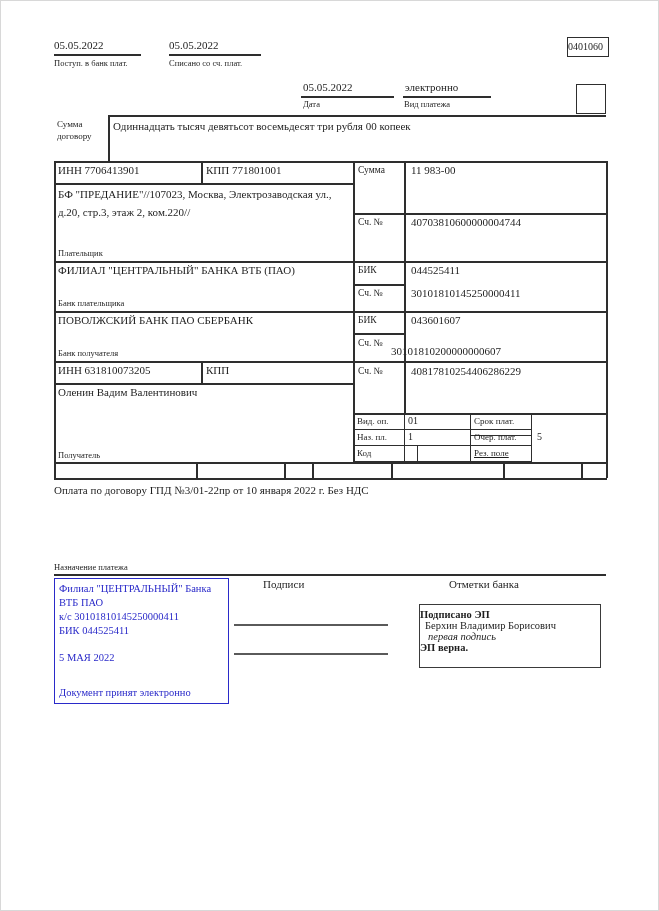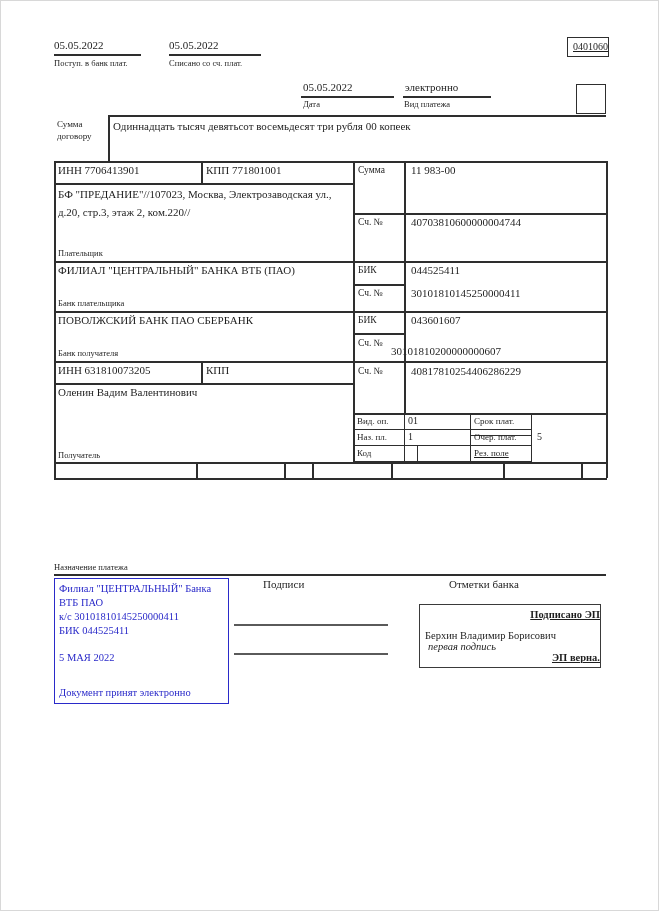--- a/index.html
+++ b/index.html
@@ -24,21 +24,21 @@
   .box{position:absolute;border:1.5px solid #2e2e2e;box-sizing:border-box;}
   .cell{position:absolute;border:1px solid #2e2e2e;box-sizing:border-box;
         font-size:9px;line-height:14px;padding-left:3px;overflow:hidden;}
   .cellval{font-size:10px;}
   .bluebox{position:absolute;border:1.5px solid #2a2ac9;box-sizing:border-box;}
   .blue{color:#2a2ac9;font-size:10.5px;line-height:14px;}
   .epbox{position:absolute;border:1.2px solid #3a3a3a;box-sizing:border-box;}
   .sig{position:absolute;height:1.5px;background:#5a5a5a;}
   .b{font-weight:bold;}
   .i{font-style:italic;}
-  .ctr{text-align:right;text-decoration:underline;}
+  .ctr{text-align:left;}
 </style>
 </head>
 <body>
 
 <div class="page" id="page">
 
   <div class="t v" style="left:53px;top:38px;">05.05.2022</div>
   <div class="t v" style="left:168px;top:38px;">05.05.2022</div>
   <div class="t sm" style="left:53px;top:57px;">Поступ. в банк плат.</div>
   <div class="t sm" style="left:168px;top:57px;">Списано со сч. плат.</div>
@@ -97,30 +97,31 @@
   <div class="cell" style="left:352px;top:428px;width:52px;height:17px;">Наз. пл.</div>
   <div class="cell cellval" style="left:403px;top:428px;width:67px;height:17px;">1</div>
   <div class="cell" style="left:469px;top:428px;width:62px;height:17px;">Очер. плат.</div>
   <div class="t cellval" style="left:536px;top:430px;">5</div>
 
   <div class="cell" style="left:352px;top:444px;width:65px;height:17px;">Код</div>
   <div class="cell cellval" style="left:403px;top:444px;width:67px;height:17px;"></div>
   <div class="cell" style="left:469px;top:444px;width:62px;height:17px;text-decoration:underline;">Рез. поле</div>
   <div class="t cellval" style="left:536px;top:446px;"></div>
 
+  <div class="t v" style="left:53px;top:483px;">Оплата по договору ГПД №3/01-22пр от 10 января 2022 г. Без НДС</div>
   <div class="t sm" style="left:53px;top:561px;">Назначение платежа</div>
 
   <div class="t v" style="left:262px;top:577px;">Подписи</div>
   <div class="sig" style="left:233px;top:623px;width:154px;"></div>
   <div class="sig" style="left:233px;top:652px;width:154px;"></div>
 
   <div class="t v" style="left:448px;top:577px;">Отметки банка</div>
   <div class="epbox" style="left:418px;top:603px;width:182px;height:64px;">
     <div class="ctr b" style="font-size:10.5px;margin-top:4px;">Подписано ЭП</div>
-    <div style="font-size:10.5px;margin:10px 0 0 5px;">Берхин Владимир Борисович</div>
+    <div style="font-size:10.5px;margin:0 0 0 5px;">Берхин Владимир Борисович</div>
     <div class="i" style="font-size:10.5px;margin:0 0 0 8px;">первая подпись</div>
     <div class="ctr b" style="font-size:10.5px;">ЭП верна.</div>
   </div>
 
   <div class="bluebox" style="left:53px;top:577px;width:175px;height:126px;">
     <div class="blue" style="margin:3px 0 0 4px;">
       <div>Филиал "ЦЕНТРАЛЬНЫЙ" Банка</div>
       <div>ВТБ ПАО</div>
       <div>к/с 30101810145250000411</div>
       <div>БИК 044525411</div>

